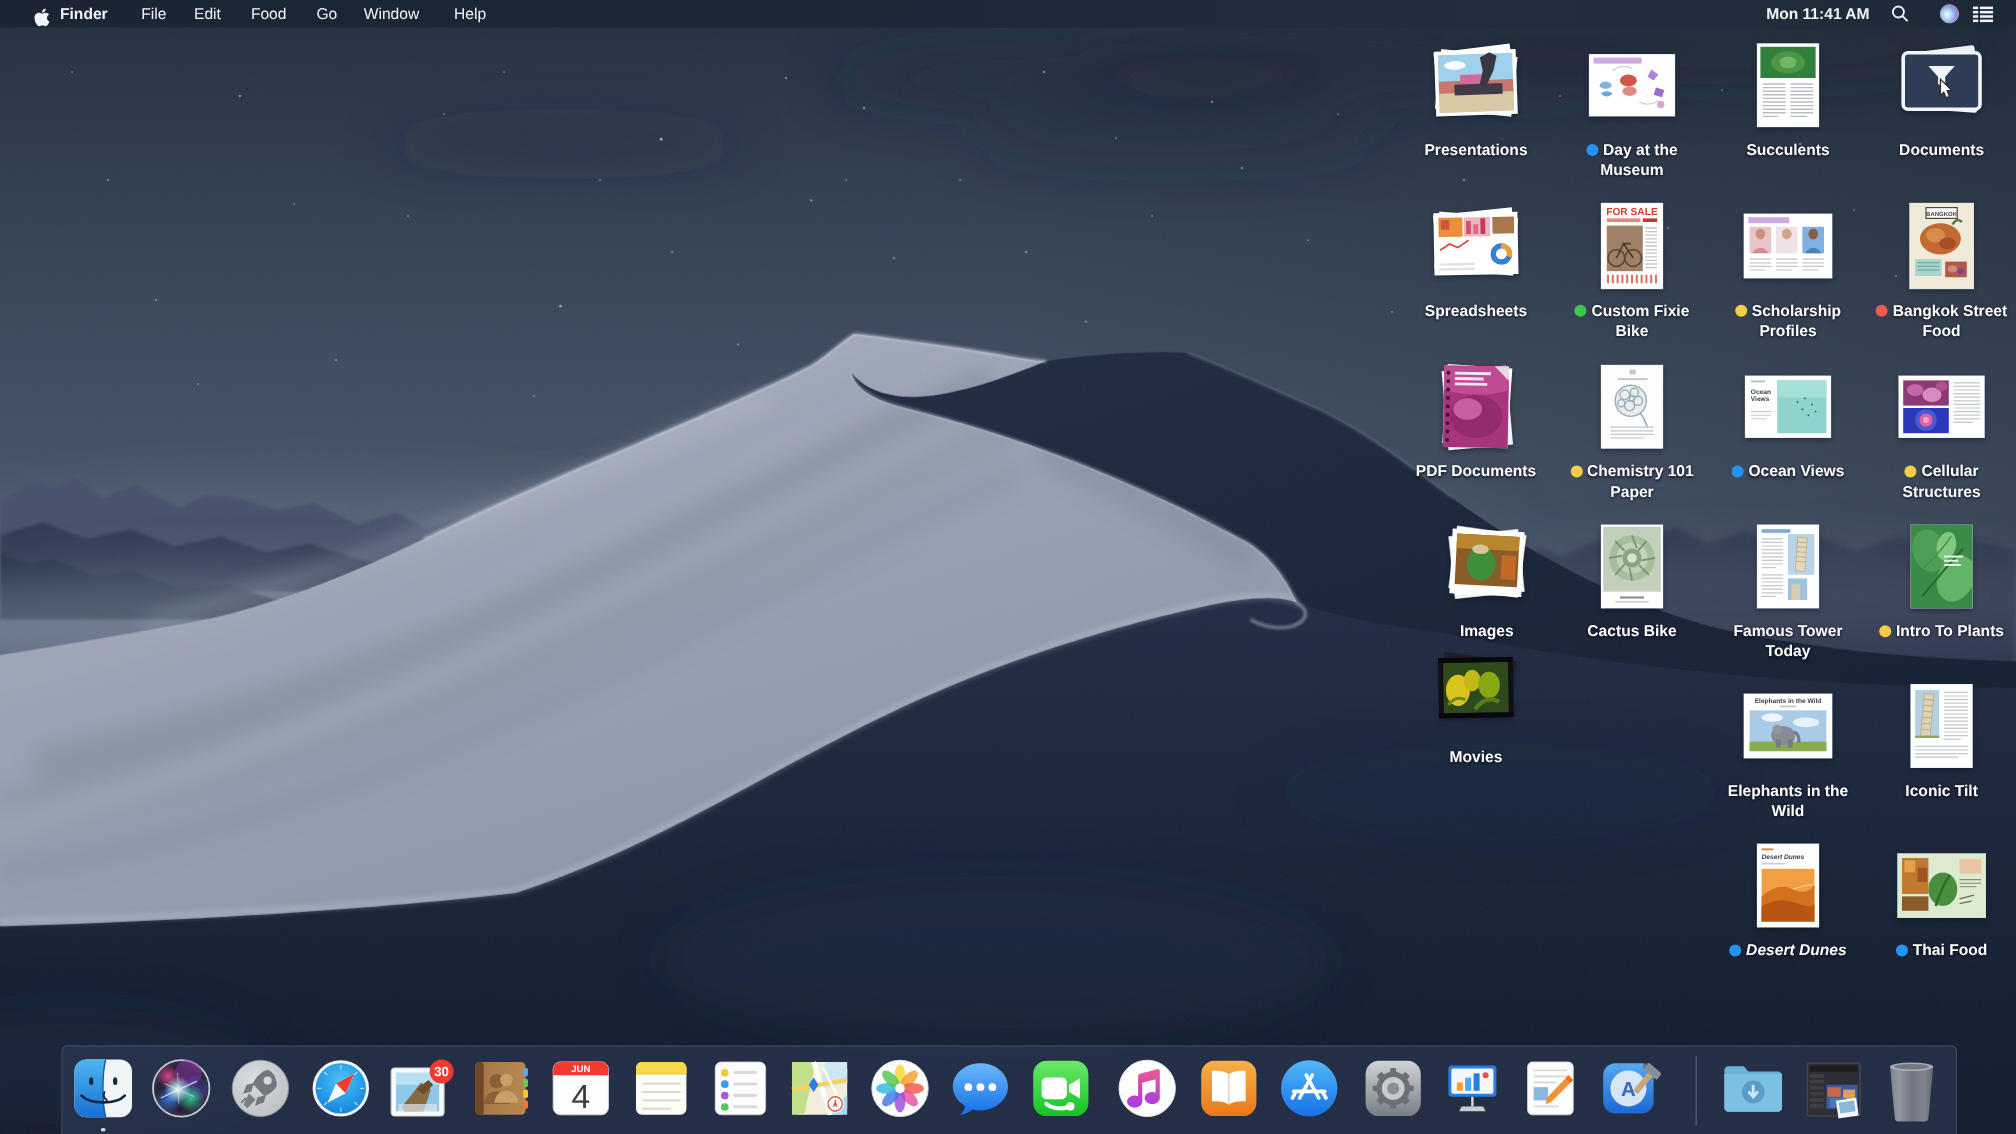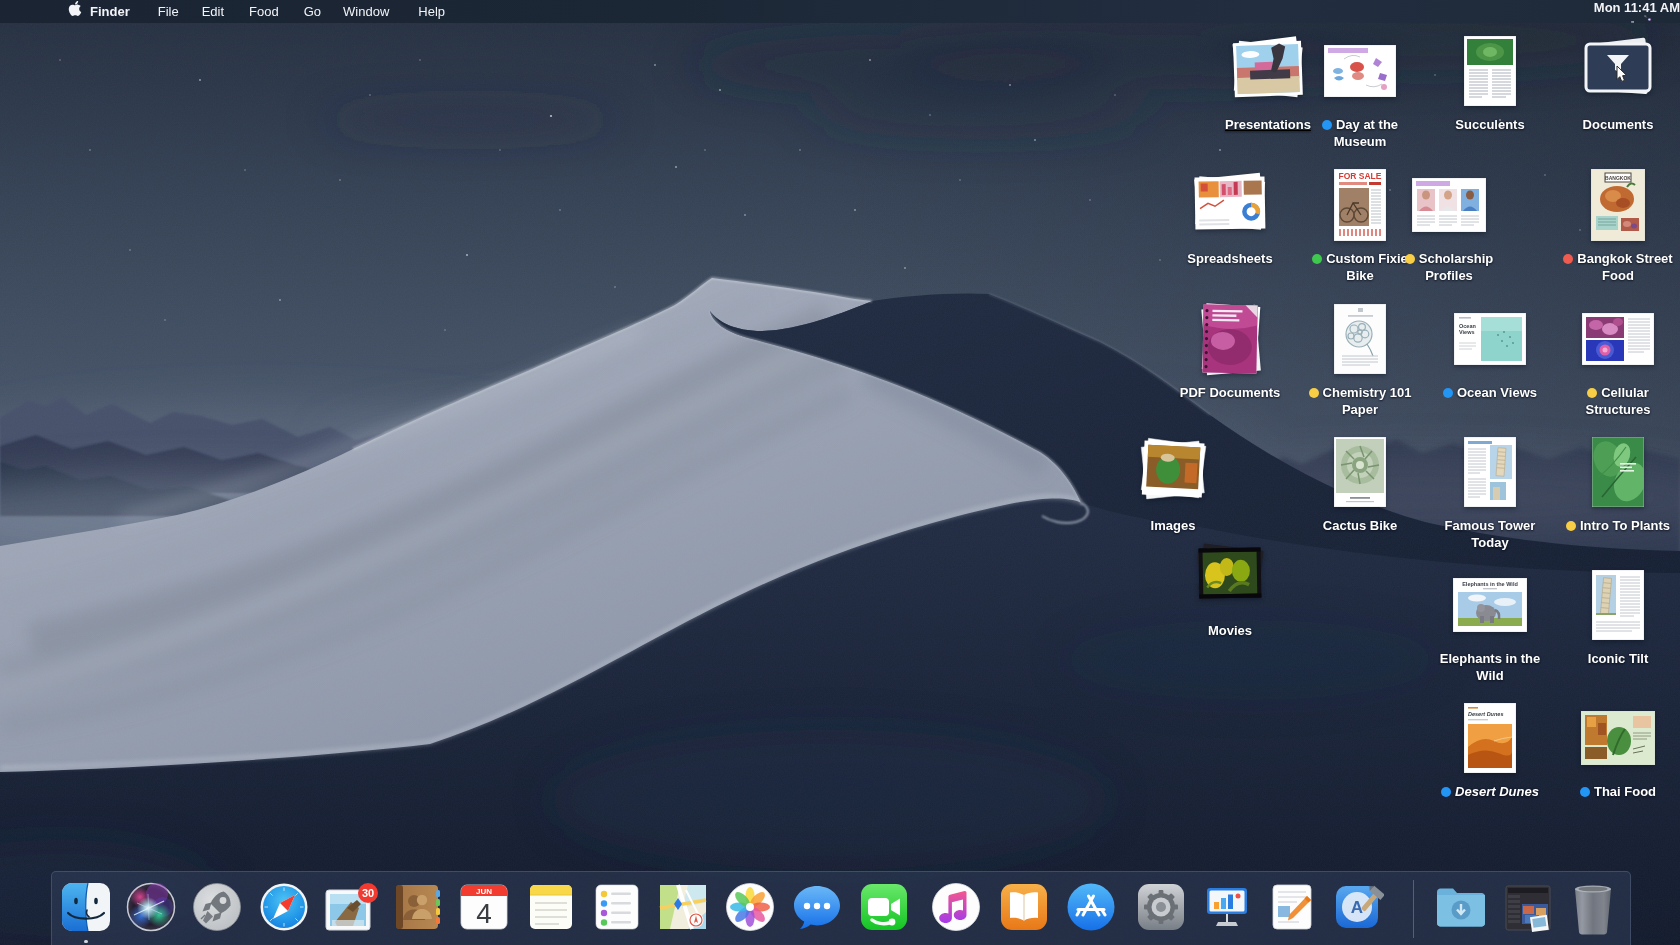--- a/index.html
+++ b/index.html
@@ -1,23 +1,23 @@
 <!DOCTYPE html>
 <html><head>
 <meta charset="utf-8">
 <style>
   html,body{margin:0;padding:0;}
   body{width:1680px;height:945px;overflow:hidden;font-family:"Liberation Sans",sans-serif;position:relative;background:#16202f;}
   #wall{position:absolute;left:0;top:0;}
   
   #menubar{position:absolute;left:0;top:0;width:1680px;height:23px;background:linear-gradient(90deg,#1a2433 0%,#1c2736 40%,#222e40 75%,#1e2938 100%);color:#f2f4f7;font-size:13px;display:flex;align-items:center;}
-  #menubar .l{display:flex;align-items:flex-start;height:23px;margin-left:40px;}
+  #menubar .l{display:flex;align-items:flex-end;height:23px;}
   #menubar .item{padding:0 9px;line-height:23px;}
   #menubar .bold{font-weight:700;}
-  #menubar .r{position:absolute;right:0;top:0;height:23px;display:flex;align-items:center;flex-direction:column;}
+  #menubar .r{position:absolute;right:0;top:0;height:23px;display:flex;align-items:center;}
   
   .di{position:absolute;width:130px;text-align:center;}
   .di .lbl{margin-top:0;color:#fff;font-weight:700;font-size:13px;line-height:17px;text-shadow:0 1px 2px rgba(10,16,28,0.8),0 0 2px rgba(10,16,28,0.5);}
   .dot{display:inline-block;width:10px;height:10px;border-radius:50%;margin-right:4px;vertical-align:-1px;}
   .db{background:#2395f5;} .dg{background:#3fc84e;} .dy{background:#f7ce45;} .dr{background:#f05b50;}
   .ig{height:90px;display:flex;align-items:center;justify-content:center;}
   .ig svg{filter:drop-shadow(0 2px 2px rgba(8,12,24,0.4));}
   
   #dock{position:absolute;left:51px;top:871px;width:1580px;height:74px;background:rgba(50,62,90,0.55);border:1px solid rgba(135,150,180,0.28);border-bottom:none;border-radius:5px 5px 0 0;box-sizing:border-box;}
   .dk{position:absolute;top:10px;}
@@ -240,21 +240,21 @@
           <rect x="0" y="7.7" width="4.5" height="2.1"></rect>
           <rect x="6" y="7.7" width="11" height="2.1"></rect>
           <rect x="0" y="11.3" width="4.5" height="2.1"></rect>
           <rect x="6" y="11.3" width="11" height="2.1"></rect>
         </g>
       </svg>
   </div>
 </div>
 
 <div id="icons">
-<div class="di" style="left:1203px;top:26px;text-decoration:underline;">
+<div class="di" style="left:1165px;top:26px;">
       <div class="ig">
         <svg width="86" height="78" viewBox="0 0 86 78">
 <g transform="rotate(-7 43 39)">
             <rect x="11" y="8" width="64" height="50" fill="#fff"></rect>
           </g>
 <g transform="rotate(6 43 39)">
             <rect x="11" y="12" width="64" height="50" fill="#f4f5f6"></rect>
           </g>
 <g transform="rotate(-2 43 39)">
 <rect x="9" y="10" width="68" height="54" fill="#fff"></rect>
@@ -401,21 +401,21 @@
 <line x1="30" y1="60" x2="30" y2="67"></line>
             <line x1="34" y1="60" x2="34" y2="67"></line>
 <line x1="38" y1="60" x2="38" y2="67"></line>
             <line x1="42" y1="60" x2="42" y2="67"></line>
 <line x1="46" y1="60" x2="46" y2="67"></line>
 </g>
         </svg>
       </div>
       <div class="lbl"><span class="dot dg"></span>Custom Fixie<br>Bike</div>
     </div>
-<div class="di" style="left:1384px;top:160px;text-align:center;">
+<div class="di" style="left:1425px;top:160px;text-align:center;">
       <div class="ig">
         <svg width="74" height="54" viewBox="0 0 74 54">
 <rect width="74" height="54" fill="#fff" stroke="#d0d3d8" stroke-width="0.6"></rect>
 <rect x="4" y="3" width="34" height="5" fill="#cfa9e3"></rect>
 <rect x="5" y="11" width="18" height="22" fill="#e8c4c8"></rect>
 <ellipse cx="14" cy="17" rx="4" ry="4.5" fill="#c9957e"></ellipse>
 <path d="M7,33 q7,-9 14,0" fill="#d88a94"></path>
 <rect x="27" y="11" width="18" height="22" fill="#f0e2e4"></rect>
 <ellipse cx="36" cy="17" rx="4" ry="4.5" fill="#d4a488"></ellipse>
 <path d="M29,33 q7,-9 14,0" fill="#e8e8ea"></path>
@@ -575,21 +575,21 @@
             <line x1="46" y1="27" x2="68" y2="27"></line>
             <line x1="46" y1="30" x2="68" y2="30"></line>
 <line x1="46" y1="33" x2="68" y2="33"></line>
             <line x1="46" y1="36" x2="68" y2="36"></line>
             <line x1="46" y1="39" x2="62" y2="39"></line>
 </g>
         </svg>
       </div>
       <div class="lbl"><span class="dot dy"></span>Cellular<br>Structures</div>
     </div>
-<div class="di" style="left:1108px;top:427px;">
+<div class="di" style="left:1174px;top:427px;">
       <div class="ig">
         <svg width="86" height="80" viewBox="0 0 86 80">
 <g transform="rotate(8 43 40)">
             <rect x="14" y="10" width="58" height="52" fill="#fff" stroke="#e0e2e6" stroke-width="0.5"></rect>
           </g>
 <g transform="rotate(-6 43 40)">
             <rect x="14" y="12" width="58" height="52" fill="#f6f7f8" stroke="#e0e2e6" stroke-width="0.5"></rect>
           </g>
 <g transform="rotate(3 43 40)">
 <rect x="13" y="10" width="60" height="54" fill="#fff"></rect>

